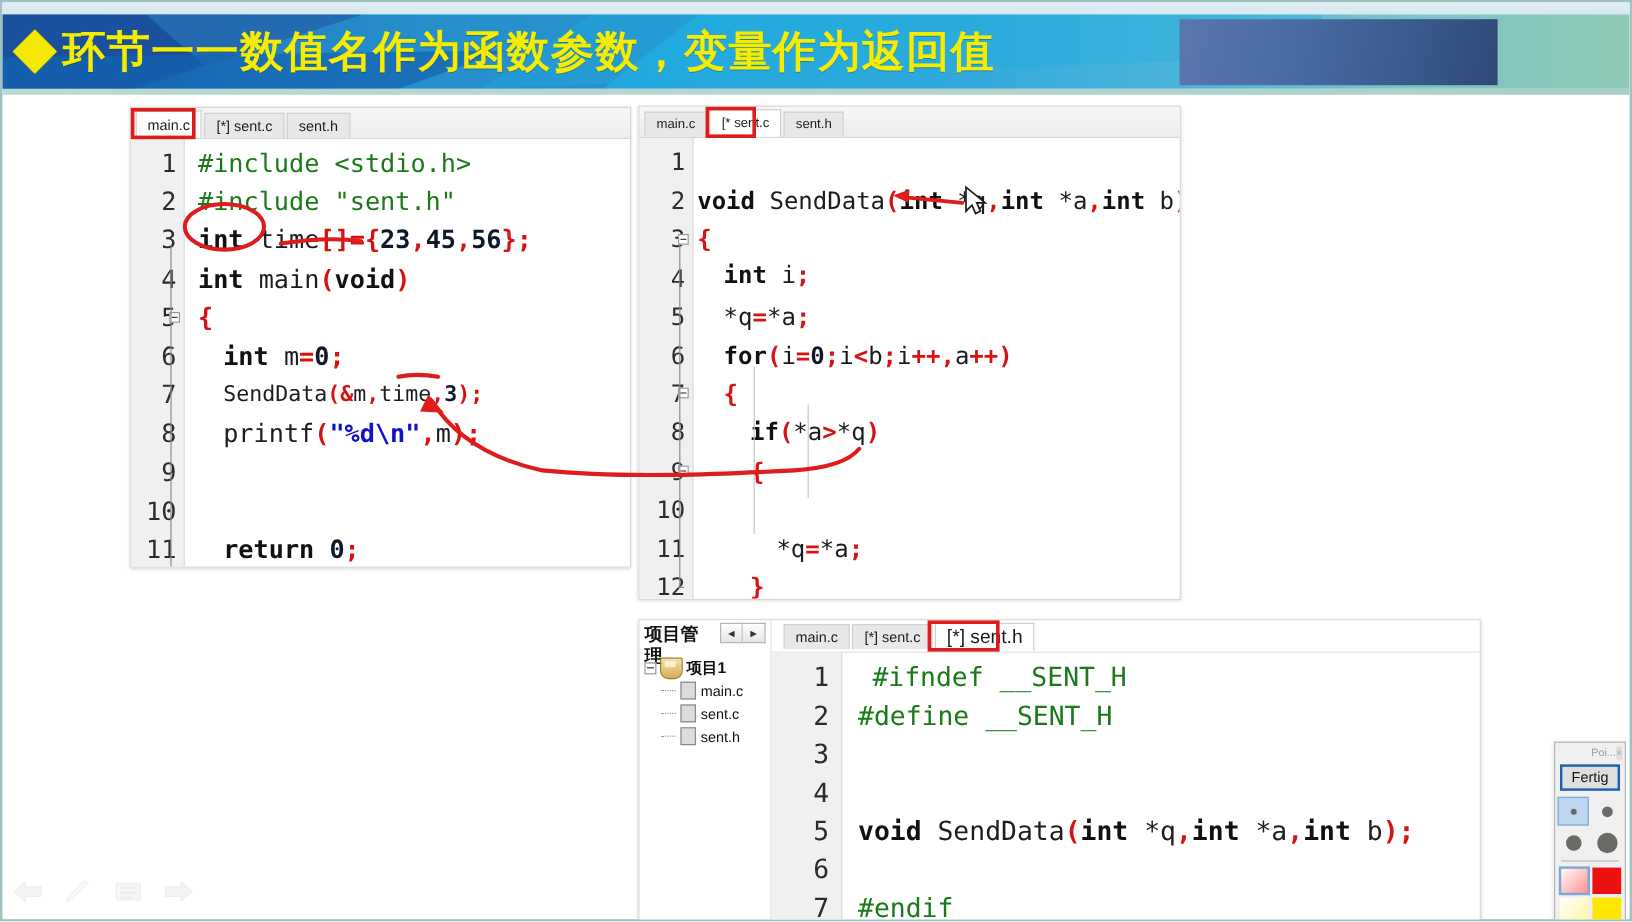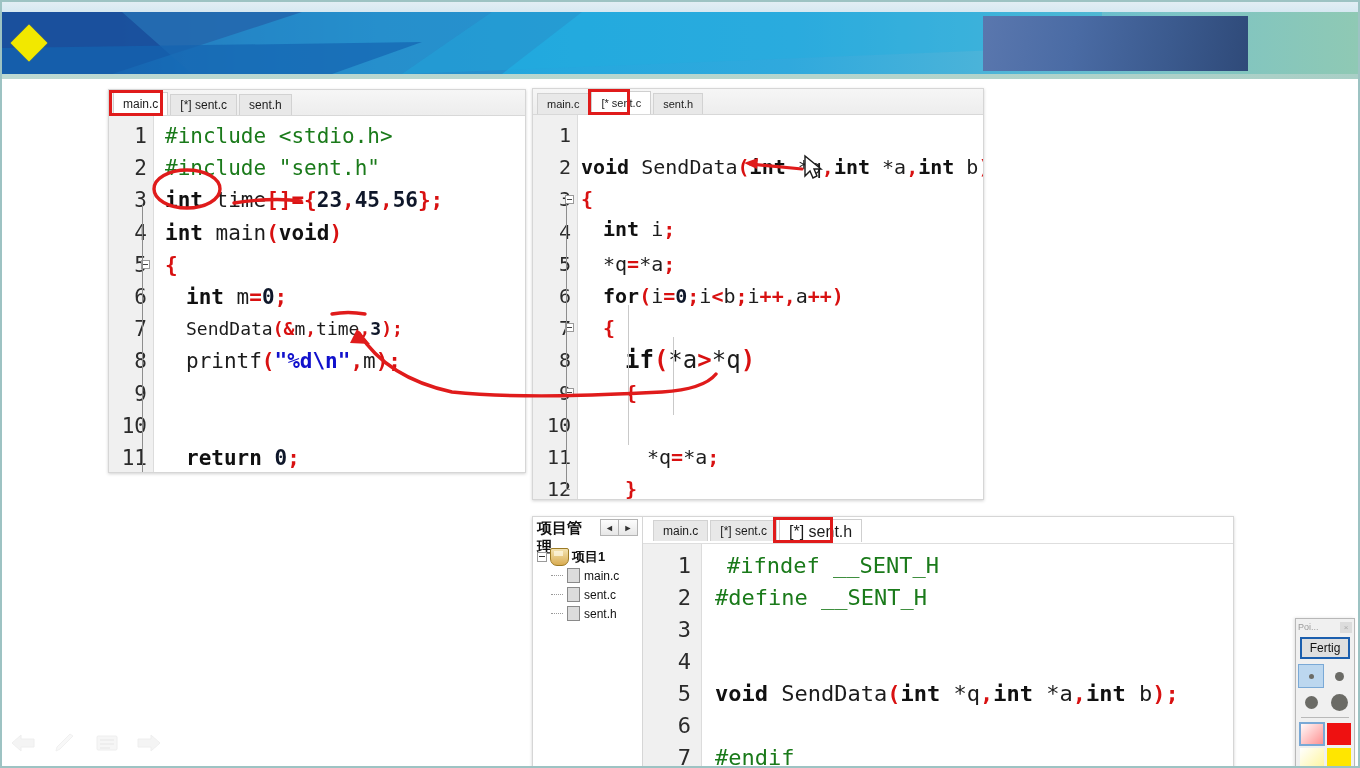--- a/index.html
+++ b/index.html
@@ -155,21 +155,21 @@
 
   
   #ptr-widget{
     position:absolute;left:1293px;top:616px;width:60px;height:152px;
     background:#f0f0f0;border:1px solid #b8b8b8;box-sizing:border-box;
     box-shadow:-1px 0 3px rgba(0,0,0,.12);
     font-family:"Liberation Sans","DejaVu Sans",sans-serif;
   }
   #ptr-title{
     height:16px;display:flex;align-items:center;justify-content:space-between;
-    padding:0 2px;font-size:9px;color:#9a9a9a;box-sizing:border-box;
+    padding:0 2px;font-size:9px;color:#9a9a9a;box-sizing:border-box;margin-left:28px;
   }
   #ptr-close{width:12px;height:11px;background:#dcdcdc;color:#aaa;font-size:8px;line-height:11px;text-align:center;}
   #ptr-done{
     margin:2px 4px;height:22px;background:#dfdfdf;border:2px solid #1c5fae;
     display:flex;align-items:center;justify-content:center;font-size:12px;color:#111;box-sizing:border-box;
   }
   .dotgrid{display:flex;flex-wrap:wrap;justify-content:center;gap:2px;padding:3px 2px 0 2px;}
   .dotcell{width:26px;height:24px;display:flex;align-items:center;justify-content:center;box-sizing:border-box;}
   .dotcell.sel{background:#bcd7ef;border:1px solid #7aa9d6;}
   .dot{background:#6b6b66;border-radius:50%;}
@@ -186,20 +186,21 @@
   <div id="banner-topstrip"></div>
   <div id="banner">
     <div class="facet f1"></div>
     <div class="facet f2"></div>
     <div class="facet f3"></div>
     <div class="facet f4"></div>
     <div id="banner-right-block"></div>
   </div>
   <div id="title-row">
     <div id="diamond"></div>
+    <div id="title-text">环节一一数值名作为函数参数，变量作为返回值</div>
   </div>
   <div id="banner-underline"></div>
 
   <div class="ide" id="ide-main" style="left:106px;top:87px;width:418px;height:384px;">
     <div class="tabstrip" id="tabs-main">
         <div class="tab active" style="font-size: 12px;">main.c</div>
         <div class="tab" style="font-size: 12px;">[*] sent.c</div>
         <div class="tab" style="font-size: 12px;">sent.h</div>
       </div>
     <div class="code-area" id="code-main" style="position:absolute;left:0;top:26px;right:0;bottom:0;">
@@ -249,21 +250,21 @@
         <div class="lnum" style="position: absolute; top: 100.6px; width: 38px; text-align: right; font-size: 20px; line-height: 32.2px;">4</div>
         <div class="ctext" style="left: 70px; top: 98px; font-size: 20px; line-height: 32.2px;"><span class="kw">int</span><span class="pl"> i</span><span class="pun">;</span></div>
         <div class="lnum" style="position: absolute; top: 132.8px; width: 38px; text-align: right; font-size: 20px; line-height: 32.2px;">5</div>
         <div class="ctext" style="left: 70px; top: 132.8px; font-size: 20px; line-height: 32.2px;"><span class="pl">*q</span><span class="pun">=</span><span class="pl">*a</span><span class="pun">;</span></div>
         <div class="lnum" style="position: absolute; top: 165px; width: 38px; text-align: right; font-size: 20px; line-height: 32.2px;">6</div>
         <div class="ctext" style="left: 70px; top: 165px; font-size: 20px; line-height: 32.2px;"><span class="kw">for</span><span class="pun">(</span><span class="pl">i</span><span class="pun">=</span><span class="num">0</span><span class="pun">;</span><span class="pl">i</span><span class="pun">&lt;</span><span class="pl">b</span><span class="pun">;</span><span class="pl">i</span><span class="pun">++</span><span class="pun">,</span><span class="pl">a</span><span class="pun">++)</span></div>
         <div class="lnum" style="position: absolute; top: 197.2px; width: 38px; text-align: right; font-size: 20px; line-height: 32.2px;">7</div>
         <div class="fold" style="left: 32px; top: 208.3px;"></div>
         <div class="ctext" style="left: 70px; top: 197.2px; font-size: 20px; line-height: 32.2px;"><span class="pun">{</span></div>
         <div class="lnum" style="position: absolute; top: 229.4px; width: 38px; text-align: right; font-size: 20px; line-height: 32.2px;">8</div>
-        <div class="ctext" style="left: 92px; top: 229.4px; font-size: 24px; line-height: 32.2px;"><span class="kw">if</span><span class="pun">(</span><span class="pl">*a</span><span class="pun">&gt;</span><span class="pl">*q</span><span class="pun">)</span></div>
+        <div class="ctext" style="left: 92px; top: 229.4px; font-size: 20px; line-height: 32.2px;"><span class="kw">if</span><span class="pun">(</span><span class="pl">*a</span><span class="pun">&gt;</span><span class="pl">*q</span><span class="pun">)</span></div>
         <div class="lnum" style="position: absolute; top: 261.6px; width: 38px; text-align: right; font-size: 20px; line-height: 32.2px;">9</div>
         <div class="fold" style="left: 32px; top: 272.7px;"></div>
         <div class="ctext" style="left: 92px; top: 261.6px; font-size: 20px; line-height: 32.2px;"><span class="pun">{</span></div>
         <div class="lnum" style="position: absolute; top: 293.8px; width: 38px; text-align: right; font-size: 20px; line-height: 32.2px;">10</div>
         <div class="ctext" style="left: 92px; top: 293.8px; font-size: 20px; line-height: 32.2px;"></div>
         <div class="lnum" style="position: absolute; top: 326px; width: 38px; text-align: right; font-size: 20px; line-height: 32.2px;">11</div>
         <div class="ctext" style="left: 114px; top: 326px; font-size: 20px; line-height: 32.2px;"><span class="pl">*q</span><span class="pun">=</span><span class="pl">*a</span><span class="pun">;</span></div>
         <div class="lnum" style="position: absolute; top: 358.2px; width: 38px; text-align: right; font-size: 20px; line-height: 32.2px;">12</div>
         <div class="foldend" style="left: 32px; top: 374.3px;"></div>
         <div class="ctext" style="left: 92px; top: 358.2px; font-size: 20px; line-height: 32.2px;"><span class="pun">}</span></div>

